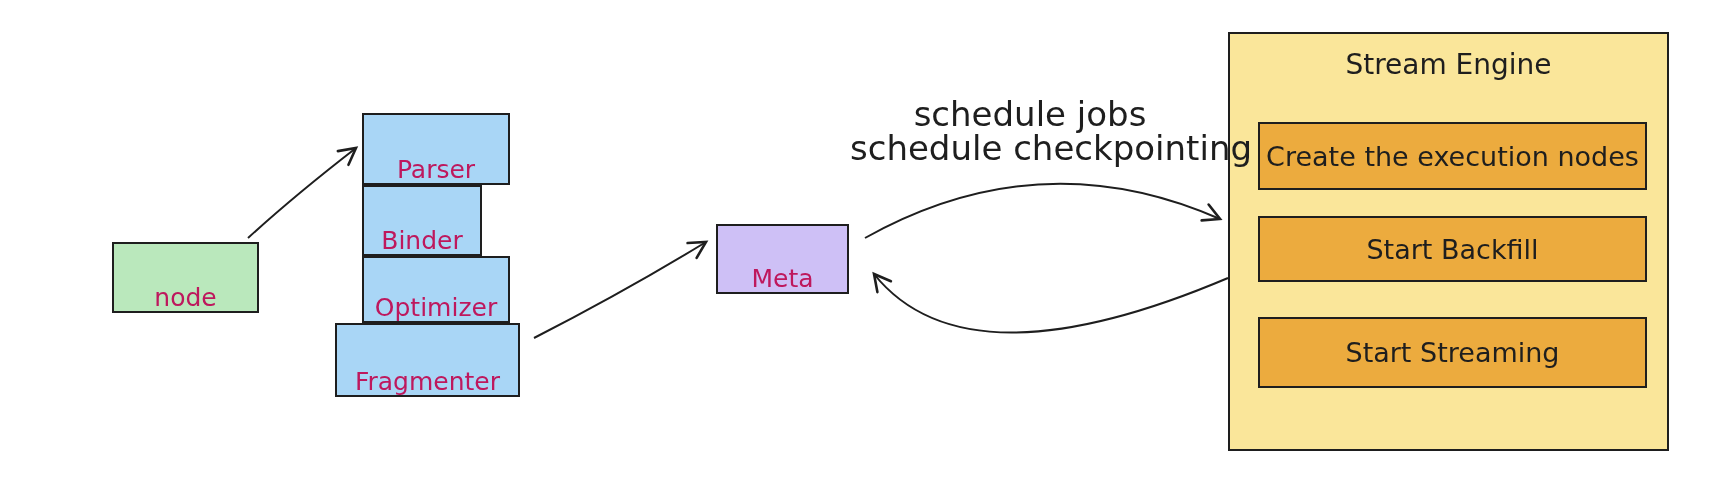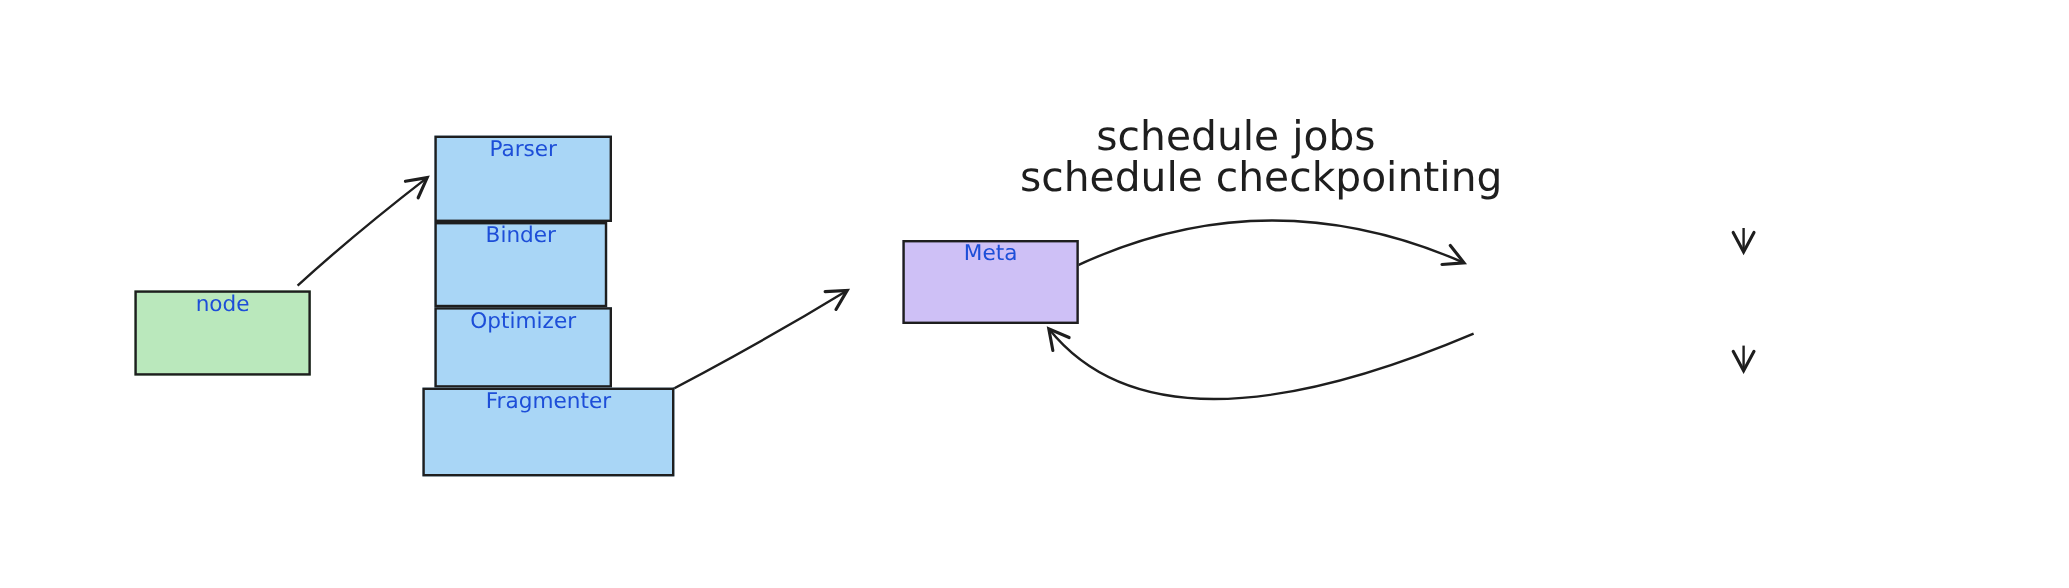--- a/index.html
+++ b/index.html
@@ -20,25 +20,25 @@
     position: absolute;
     left: 0; top: 0;
     width: 1724px; height: 490px;
     pointer-events: none;
   }
   .node {
     position: absolute;
     box-sizing: border-box;
     border: 2px solid var(--stroke, #1e1e1e);
     display: flex;
-    align-items: flex-start;
+    align-items: flex-end;
     justify-content: center;
-    font-size: 18px;
+    font-size: 25px;
     line-height: 1.1;
-    color: #1d4ed8;
+    color: #be185d;
     white-space: nowrap;
   }
   .green  { background: var(--psql-fill, #bae8bc); }
   .blue   { background: var(--stack-fill, #a9d6f6); }
   .purple { background: var(--meta-fill, #cec0f6); }
 
   .engine {
     position: absolute;
     left: 1228px; top: 32px;
     width: 441px; height: 419px;
@@ -101,36 +101,48 @@
   </svg>
 
   <div class="node green" style="left:112px; top:242px; width:147px; height:71px;">
     <span>node</span>
   </div>
 
   <div class="node blue" style="left:362px; top:113px; width:148px; height:72px;">
     <span>Parser</span>
   </div>
 
-  <div class="node blue" style="left:362px; top:185px; width:144px; height:71px;">
+  <div class="node blue" style="left:362px; top:185px; width:120px; height:71px;">
     <span>Binder</span>
   </div>
 
   <div class="node blue" style="left:362px; top:256px; width:148px; height:67px;">
     <span>Optimizer</span>
   </div>
 
-  <div class="node blue" style="left:352px; top:323px; width:210px; height:74px;">
+  <div class="node blue" style="left:335px; top:323px; width:185px; height:74px;">
     <span>Fragmenter</span>
   </div>
 
-  <div class="node purple" style="left:716px; top:200px; width:147px; height:70px;margin-left:36px;">
+  <div class="node purple" style="left:716px; top:224px; width:133px; height:70px;">
     <span>Meta</span>
   </div>
 
+  <div class="engine">
+    <div class="engine-title">Stream Engine</div>
+    <div class="step step1">
+      <span>Create the execution nodes</span>
+    </div>
+    <div class="step step2">
+      <span>Start Backfill</span>
+    </div>
+    <div class="step step3">
+      <span>Start Streaming</span>
+    </div>
+  </div>
 
   <div class="edge-label label-forward">
     <div>schedule jobs</div>
     <div>schedule checkpointing</div>
   </div>
 
 
 </div>
 
 </body></html>

